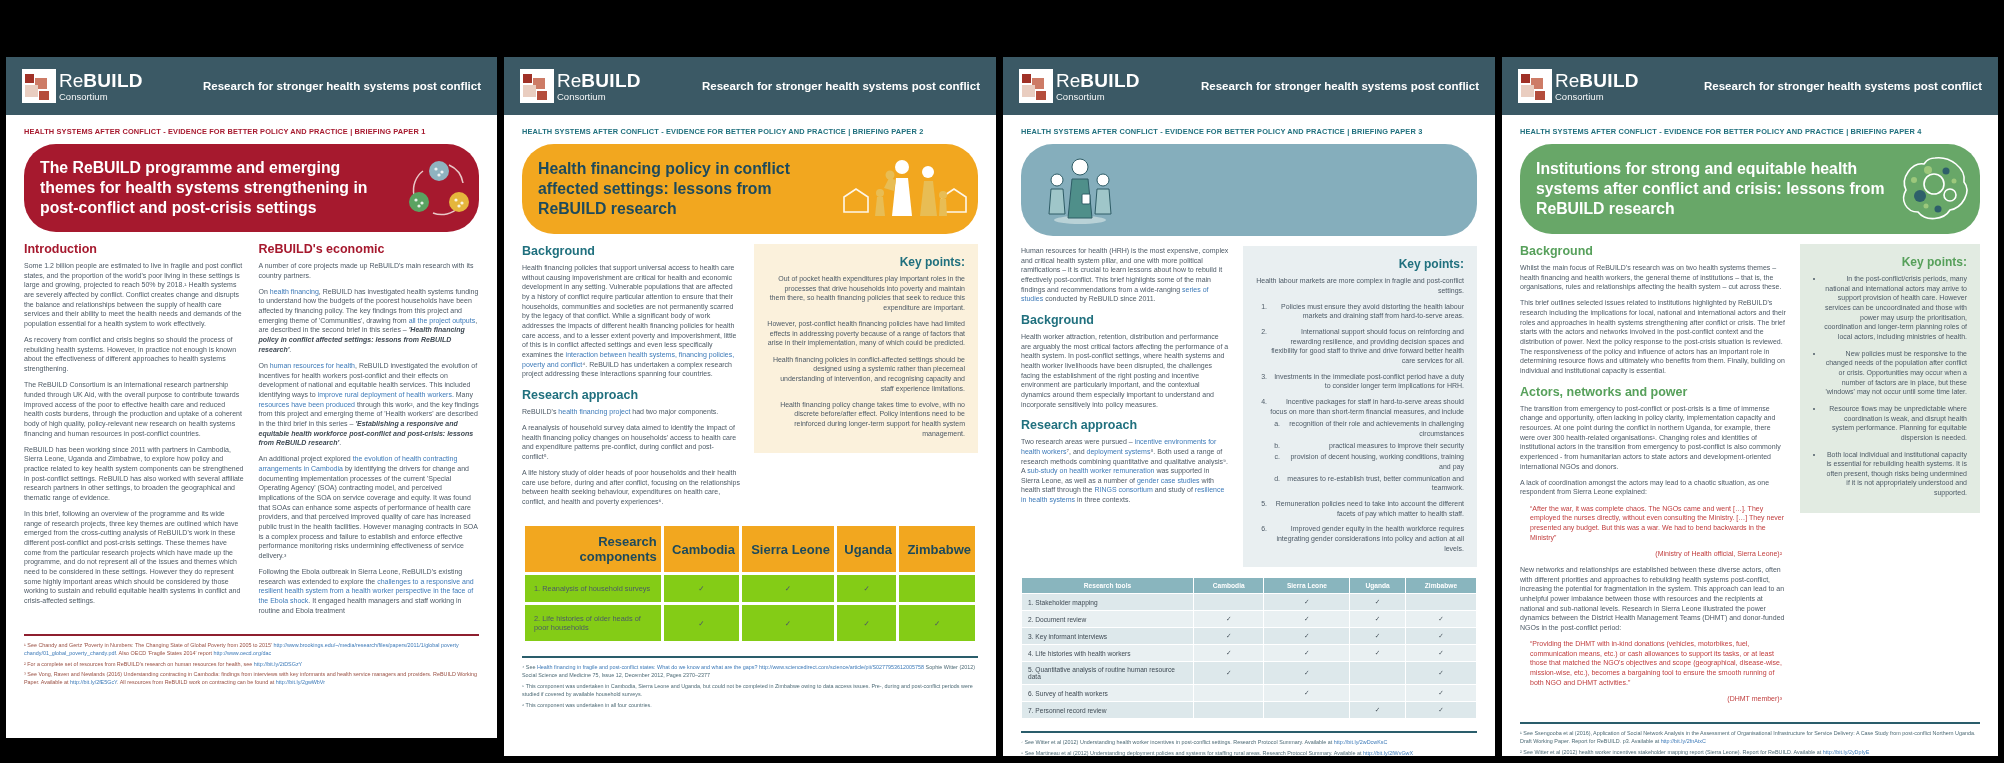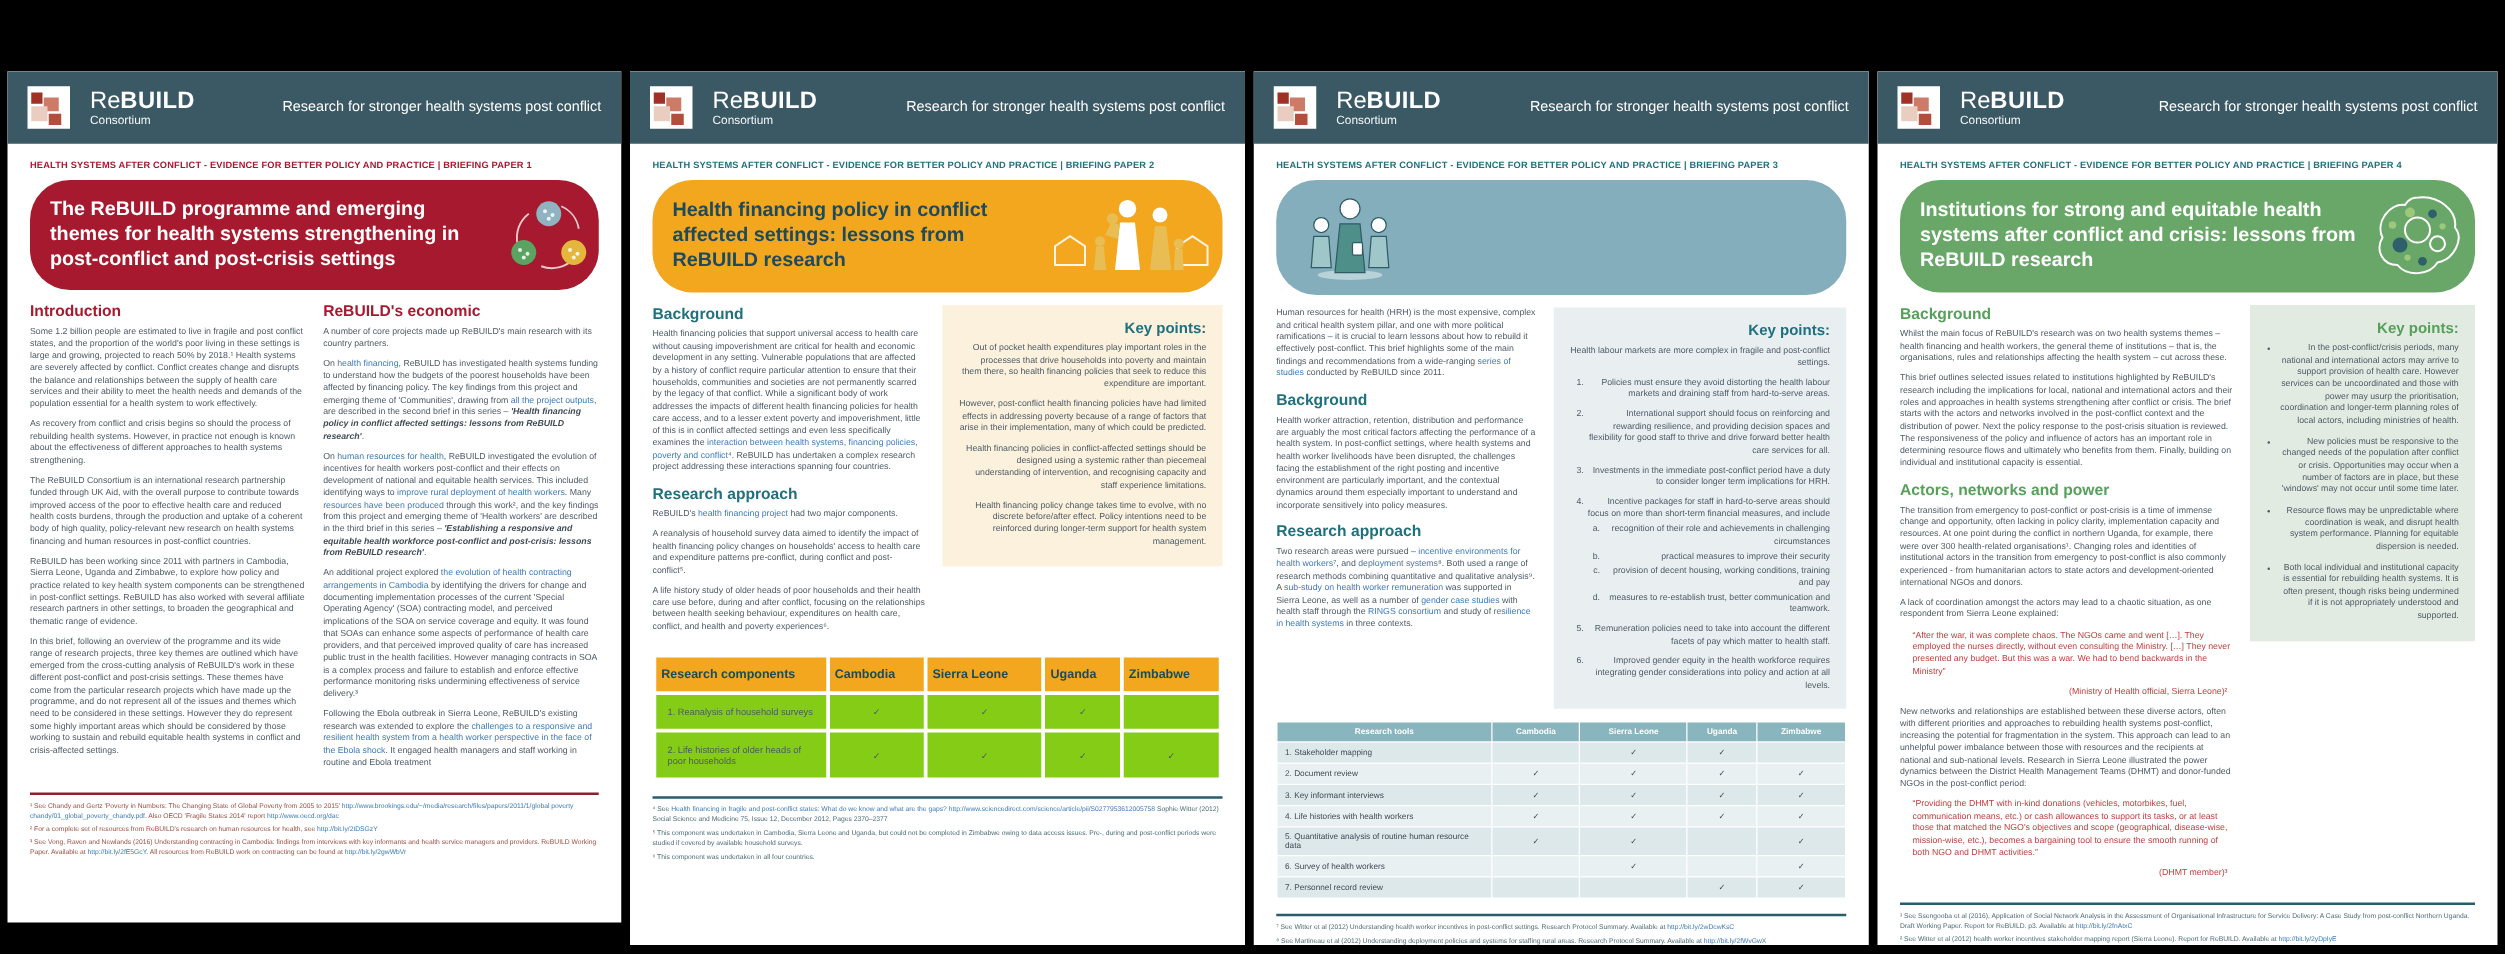--- a/index.html
+++ b/index.html
@@ -9,33 +9,33 @@
   .p1{--accent:#a6192e;--eyebrow:#a6192e;--titlebg:#a6192e;--titlefg:#ffffff;--rule:#8e1f2f;--fnc:#9a5043;
       left:6px;width:491px;height:681px;}
   .p2{--accent:#20707e;--eyebrow:#20707e;--titlebg:#f2a71f;--titlefg:#1d4a5c;--kpbg:#fbf1dc;--rule:#2a5d6b;--fnc:#4e6b76;
       left:504px;width:492px;height:699px;}
   .p3{--accent:#20707e;--eyebrow:#20707e;--titlebg:#85aebc;--titlefg:#ffffff;--kpbg:#e9eff1;--rule:#2a5d6b;--fnc:#4e6b76;
       left:1003px;width:492px;height:699px;}
   .p4{--accent:#57a05b;--eyebrow:#20707e;--titlebg:#68a768;--titlefg:#ffffff;--kpbg:#e2ebe2;--rule:#2a5d6b;--fnc:#4e6b76;
       left:1502px;width:496px;height:699px;}
 
   .band{height:58px;background:#3b5965;display:flex;align-items:center;padding:0 16px;}
-  .logo{display:flex;align-items:center;gap:16px;}
+  .logo{display:flex;align-items:center;gap:3px;}
   .logo-mark{position:relative;width:34px;height:34px;background:#fff;}
   .logo-mark i{position:absolute;display:block;}
   .logo-mark .s1{left:3px;top:5px;width:9px;height:9px;background:#a03127;}
   .logo-mark .s2{left:13px;top:9px;width:12px;height:11px;background:#cd7b66;}
   .logo-mark .s3{left:3px;top:16px;width:13px;height:12px;background:#e9cdc0;}
   .logo-mark .s4{left:17px;top:22px;width:10px;height:9px;background:#b44d3c;}
   .logo-text{color:#fff;line-height:1;}
   .lt-main{font-size:19px;}
   .lt-re{font-weight:400;}
   .lt-build{font-weight:bold;letter-spacing:.3px;}
   .lt-con{font-size:9.5px;margin-top:2px;font-weight:400;opacity:.95;}
-  .tagline{margin-left:auto;color:#fff;font-weight:normal;font-size:11.5px;}
+  .tagline{margin-left:auto;color:#fff;font-weight:bold;font-size:11.5px;}
 
   .inner{padding:6px 18px 0 18px;}
   .eyebrow{font-size:7.4px;font-weight:bold;color:var(--eyebrow);letter-spacing:.15px;margin:6px 0 8px;}
   .titlebox{background:var(--titlebg);color:var(--titlefg);display:flex;align-items:center;gap:12px;
             padding:10px 8px 10px 16px;min-height:68px;border-radius:32px;}
   .titlebox h1{font-size:15.8px;font-weight:bold;line-height:1.25;margin:0;flex:1;}
   .titleicon{flex:none;}
 
   .cols{display:flex;gap:14px;margin-top:10px;align-items:flex-start;}
   .col{flex:1;min-width:0;}
@@ -57,21 +57,21 @@
   .keypoints h2{margin-top:0;font-size:12px;}
   .kp-ol{margin:0;padding-left:13px;font-size:7px;line-height:1.38;color:#4d5a66;}
   .kp-ol>li{margin-bottom:6px;}
   .kp-ol .sub{list-style-type:lower-alpha;padding-left:13px;margin-top:3px;}
   .kp-ol .sub li{margin-bottom:2px;}
   .kp-ul{margin:0;padding-left:11px;font-size:7px;line-height:1.38;color:#4d5a66;}
   .kp-ul>li{margin-bottom:7px;}
 
   table.grid-table{width:100%;border-collapse:separate;margin-top:10px;}
   .p2 table.grid-table{border-spacing:3px;}
-  .p2 th{background:#f2a71f;color:#1d4a5c;font-size:10px;font-weight:bold;padding:8px 4px;text-align:left;}
+  .p2 th{background:#f2a71f;color:#1d4a5c;font-size:13px;font-weight:bold;padding:8px 4px;text-align:right;}
   .p2 td{background:#84cc16;font-size:7.4px;color:#4d5a66;padding:9px 6px;text-align:center;vertical-align:middle;}
   .p2 th:first-child{width:31%;}
   .p2 td:first-child{text-align:left;padding-left:9px;}
   .p3 table.grid-table{border-spacing:1.5px;}
   .p3 th{background:#89b5be;color:#fff;font-size:6.6px;font-weight:bold;padding:4px 2px;text-align:center;}
   .p3 td{background:#dde8eb;font-size:6.6px;color:#3f4a54;padding:4px 4px;text-align:center;vertical-align:middle;}
   .p3 tbody tr:nth-child(even) td{background:#e9f0f2;}
   .p3 th:first-child{width:38%;}
   .p3 td:first-child{text-align:left;padding-left:6px;}
 

